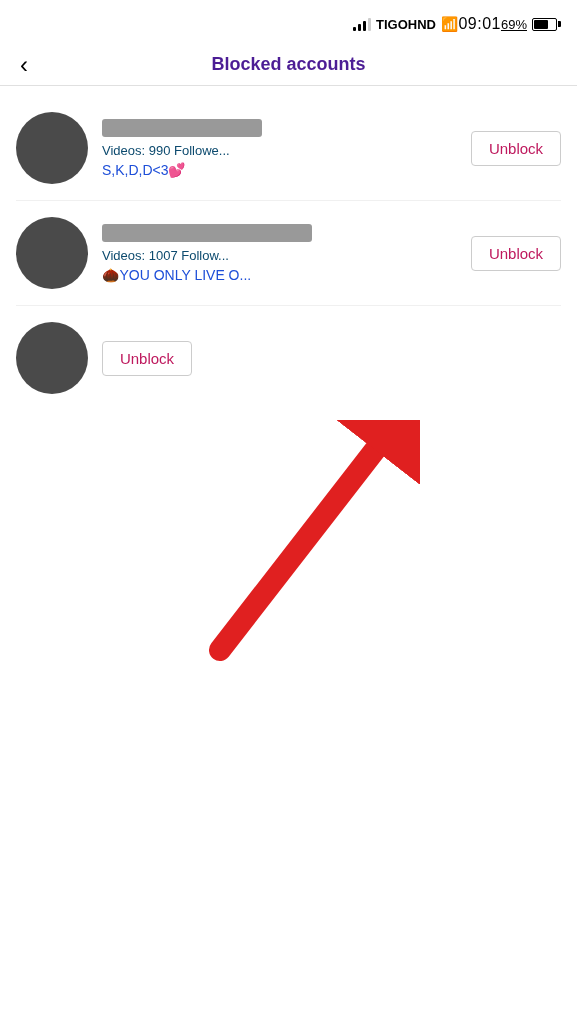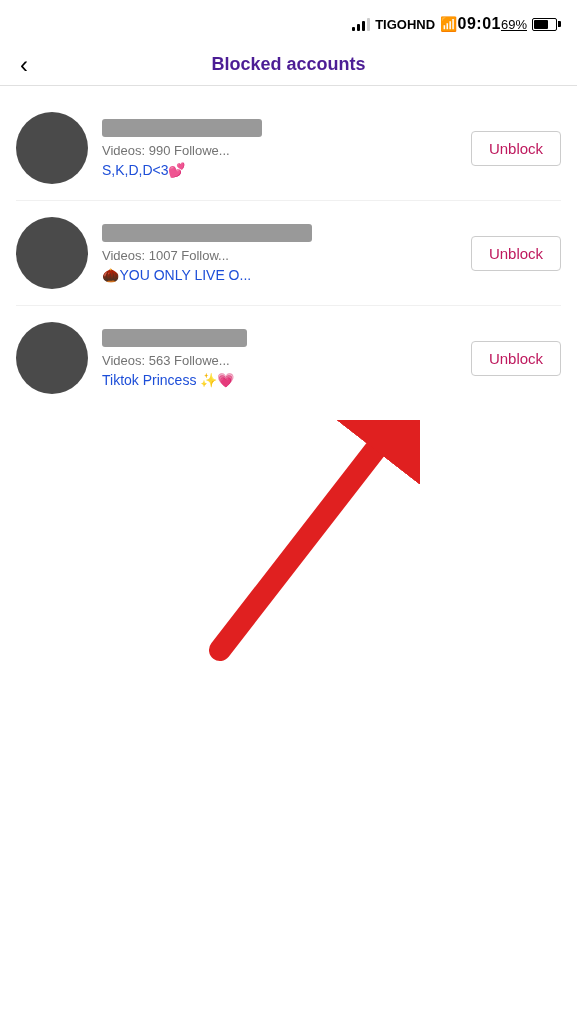--- a/index.html
+++ b/index.html
@@ -37,21 +37,21 @@
     .signal-bar {
       width: 3px;
       background: #000;
       border-radius: 1px;
     }
     .wifi-icon {
       font-size: 14px;
     }
     .status-center {
       font-size: 16px;
-      font-weight: 700;
+      font-weight: 400;
       letter-spacing: 0.5px;
     }
     .status-right {
       display: flex;
       align-items: center;
       gap: 5px;
       font-size: 13px;
       font-weight: 500;
       text-decoration: underline;
     }
@@ -145,21 +145,21 @@
 
     .account-name-bar {
       height: 18px;
       background: #999;
       border-radius: 3px;
       margin-bottom: 6px;
     }
 
     .account-stats {
       font-size: 13px;
-      color: #737373;
+      color: #0c4a6e;
       margin-bottom: 4px;
     }
 
     .account-bio {
       font-size: 14px;
       color: #1d4ed8;
     }
 
     .unblock-btn {
       min-width: 90px;
@@ -234,25 +234,20 @@
     <div class="account-info">
       <div class="account-name-bar" style="width:210px;"></div>
       <div class="account-stats">Videos: 1007  Follow...</div>
       <div class="account-bio">🌰YOU ONLY LIVE O...</div>
     </div>
     <button class="unblock-btn">Unblock</button>
   </div>
 
   <div class="account-item">
     <div class="avatar"></div>
-    <div class="account-info">
-      <div class="account-name-bar" style="width:145px;"></div>
-      <div class="account-stats">Videos: 563  Followe...</div>
-      <div class="account-bio">Tiktok Princess ✨💗</div>
-    </div>
     <button class="unblock-btn">Unblock</button>
   </div>
 
 </div>
 
 <div class="arrow-container">
   <svg width="260" height="260" viewBox="0 0 260 260" style="position:absolute; left:160px; top:10px;">
 
     <defs>
       <marker id="arrowhead" markerWidth="10" markerHeight="7" refX="0" refY="3.5" orient="auto">

